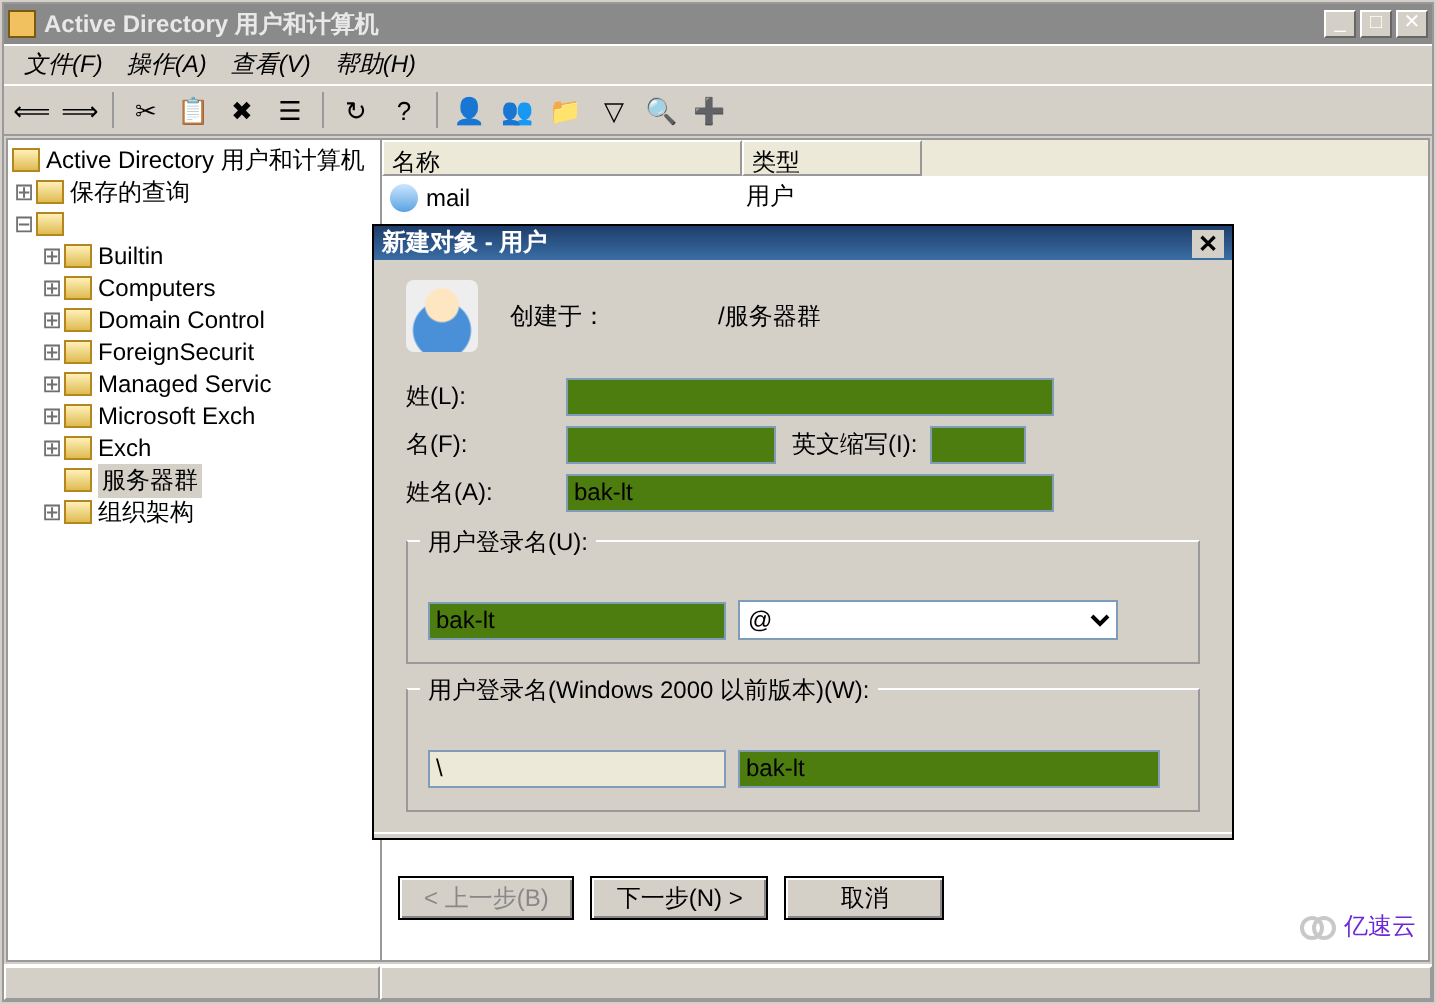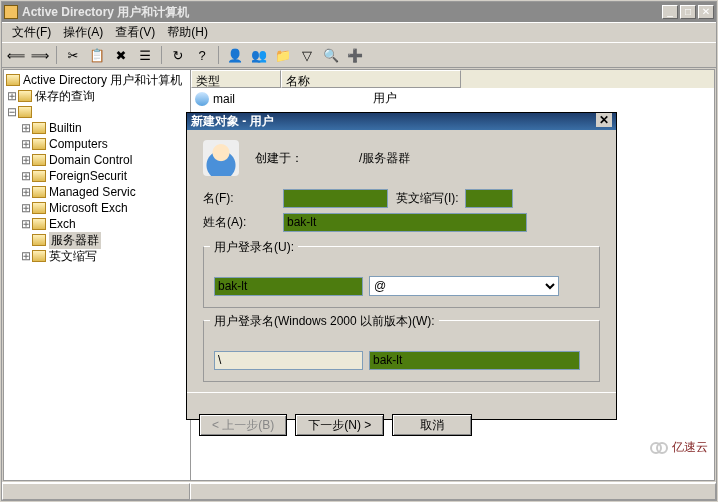--- a/index.html
+++ b/index.html
@@ -57,20 +57,21 @@
 .menubar {
   height: 20px;
   display: flex;
   align-items: center;
   padding: 0 4px;
   background: #d4d0c8;
   border-top: 1px solid #fff;
 }
 .menubar span {
   padding: 17px 6px;
+  font-style: italic;
 }
 
 .toolbar {
   height: 26px;
   display: flex; align-items: center;
   gap: 4px;
   padding: 0 4px;
   border-top: 1px solid #fff;
   border-bottom: 1px solid #999;
 }
@@ -170,21 +171,21 @@
   height: 308px;
   background: #d4d0c8;
   border: 1px solid #000;
   display: flex; flex-direction: column;
 }
 .dlg-title {
   height: 20px;
   background: linear-gradient(#1e3d6b,#3a6ea5);
   color: #fff;
   font-weight: bold;
-  display: flex; 
+  display: flex; align-items: center;
   padding: 0 4px;
 }
 .dlg-title .sp { flex:1; }
 .dlg-close {
   width: 16px; height: 14px;
   background: #d4d0c8;
   color: #000;
   display: flex; align-items: center; justify-content: center;
   font-weight: bold;
 }
@@ -258,22 +259,22 @@
 select {
   font-size: 12px;
   background: #fff;
   border: 1px solid #7f9db9;
 }
 
 
 .watermark {
   position: absolute;
   right: 10px;
-  bottom: 46px;
-  color: #7f1d1d;
+  bottom: 30px;
+  color: #6d28d9;
   font-size: 18px;
   font-family: "Microsoft YaHei", sans-serif;
   display: flex; align-items: center;
   gap: 4px;
 }
 .wm-circ {
   width: 12px; height: 12px; border-radius: 50%;
   border: 2px solid #c8c8c8;
 }
 </style>
@@ -377,28 +378,28 @@
         </div>
       <div class="tree-row">
           <span class="po" style="width:26px"></span>
           <span class="folder"></span>
           <span class="sel">服务器群</span>
         </div>
       <div class="tree-row">
           <span class="po" style="width:14px"></span>
           <span class="tree-exp">⊞</span>
           <span class="folder"></span>
-          <span>英文缩写</span>
+          <span>组织架构</span>
         </div>
     </div>
 
     <div class="listpane">
       <div class="listhdr">
+        <div class="lhcell" style="width:180px">名称</div>
         <div class="lhcell" style="width:90px">类型</div>
-        <div class="lhcell" style="width:180px">名称</div>
       </div>
       <div class="listrow">
         <span class="usericon"></span>
         <span style="width:160px">mail</span>
         <span style="width:90px">用户</span>
       </div>
       <div class="listrow">
         <span class="usericon"></span>
         <span style="width:160px"></span>
         <span style="width:90px">计算机</span>
@@ -419,20 +420,24 @@
     <span class="dlg-close">✕</span>
   </div>
   <div class="dlg-body">
     <div class="dlg-head">
       <div class="big-user"></div>
       <span>创建于：</span>
       <span style="margin-left:40px">/服务器群</span>
     </div>
 
     <div class="frm-row">
+      <span class="lbl">姓(L):</span>
+      <input class="inp inp-205" style="">
+    </div>
+    <div class="frm-row">
       <span class="lbl">名(F):</span>
       <input class="inp inp-105" style="">
       <span style="width:8px"></span>
       <span>英文缩写(I):</span>
       <span style="width:6px"></span>
       <input class="inp" style="width: 48px;">
     </div>
     <div class="frm-row">
       <span class="lbl">姓名(A):</span>
       <input class="inp inp-205" value="bak-lt" style="">

